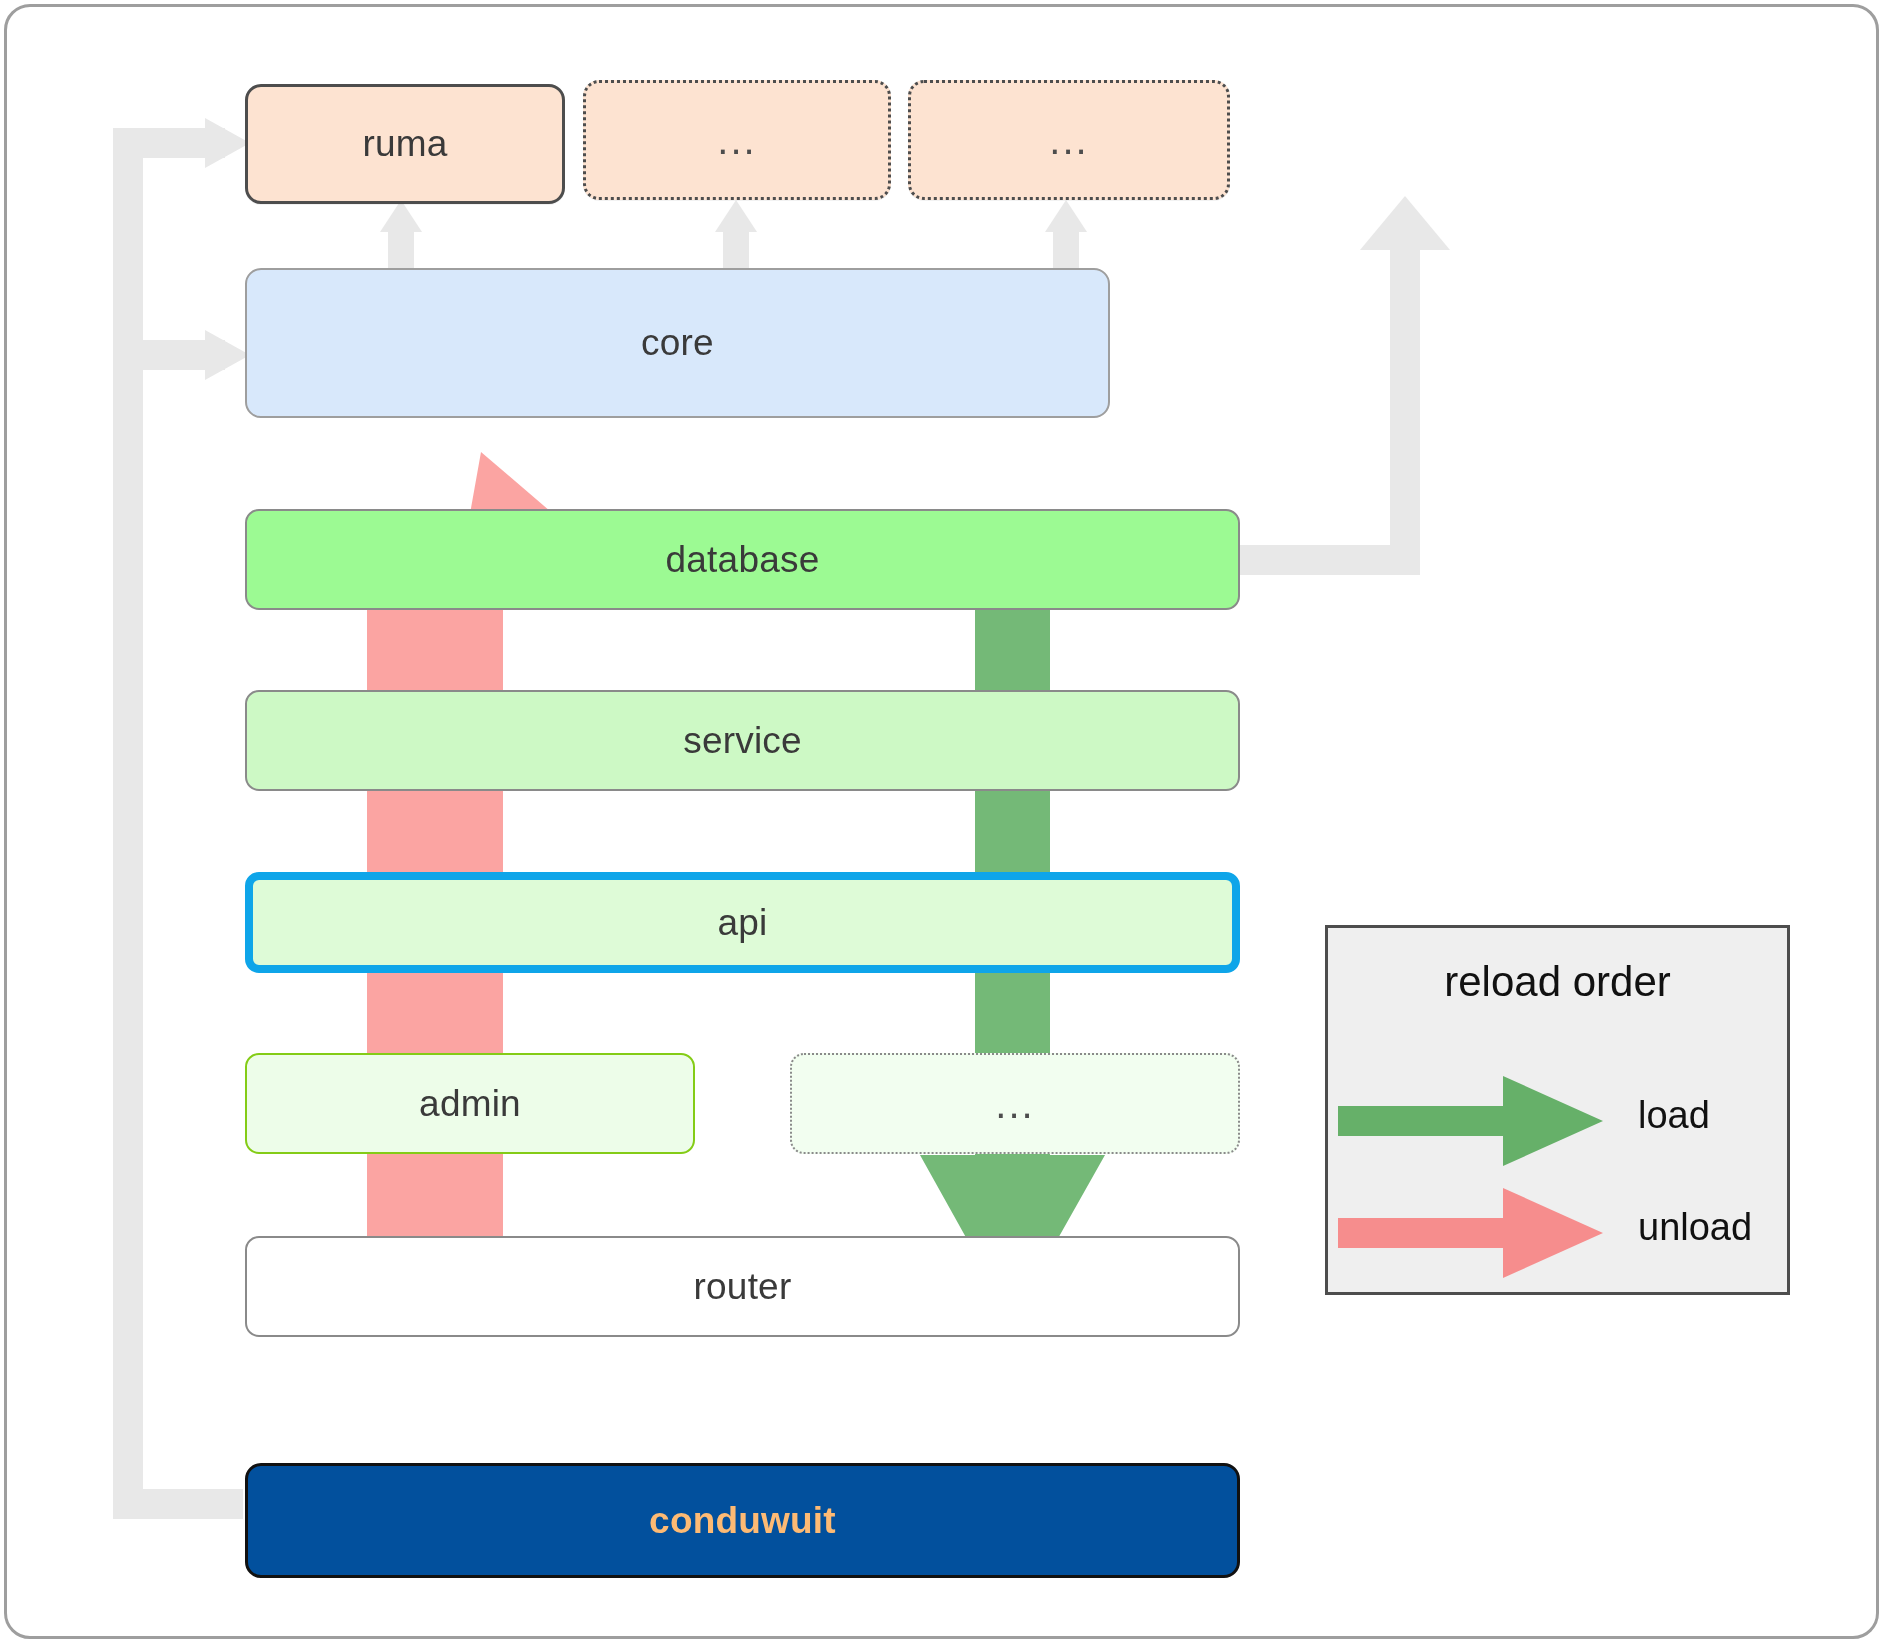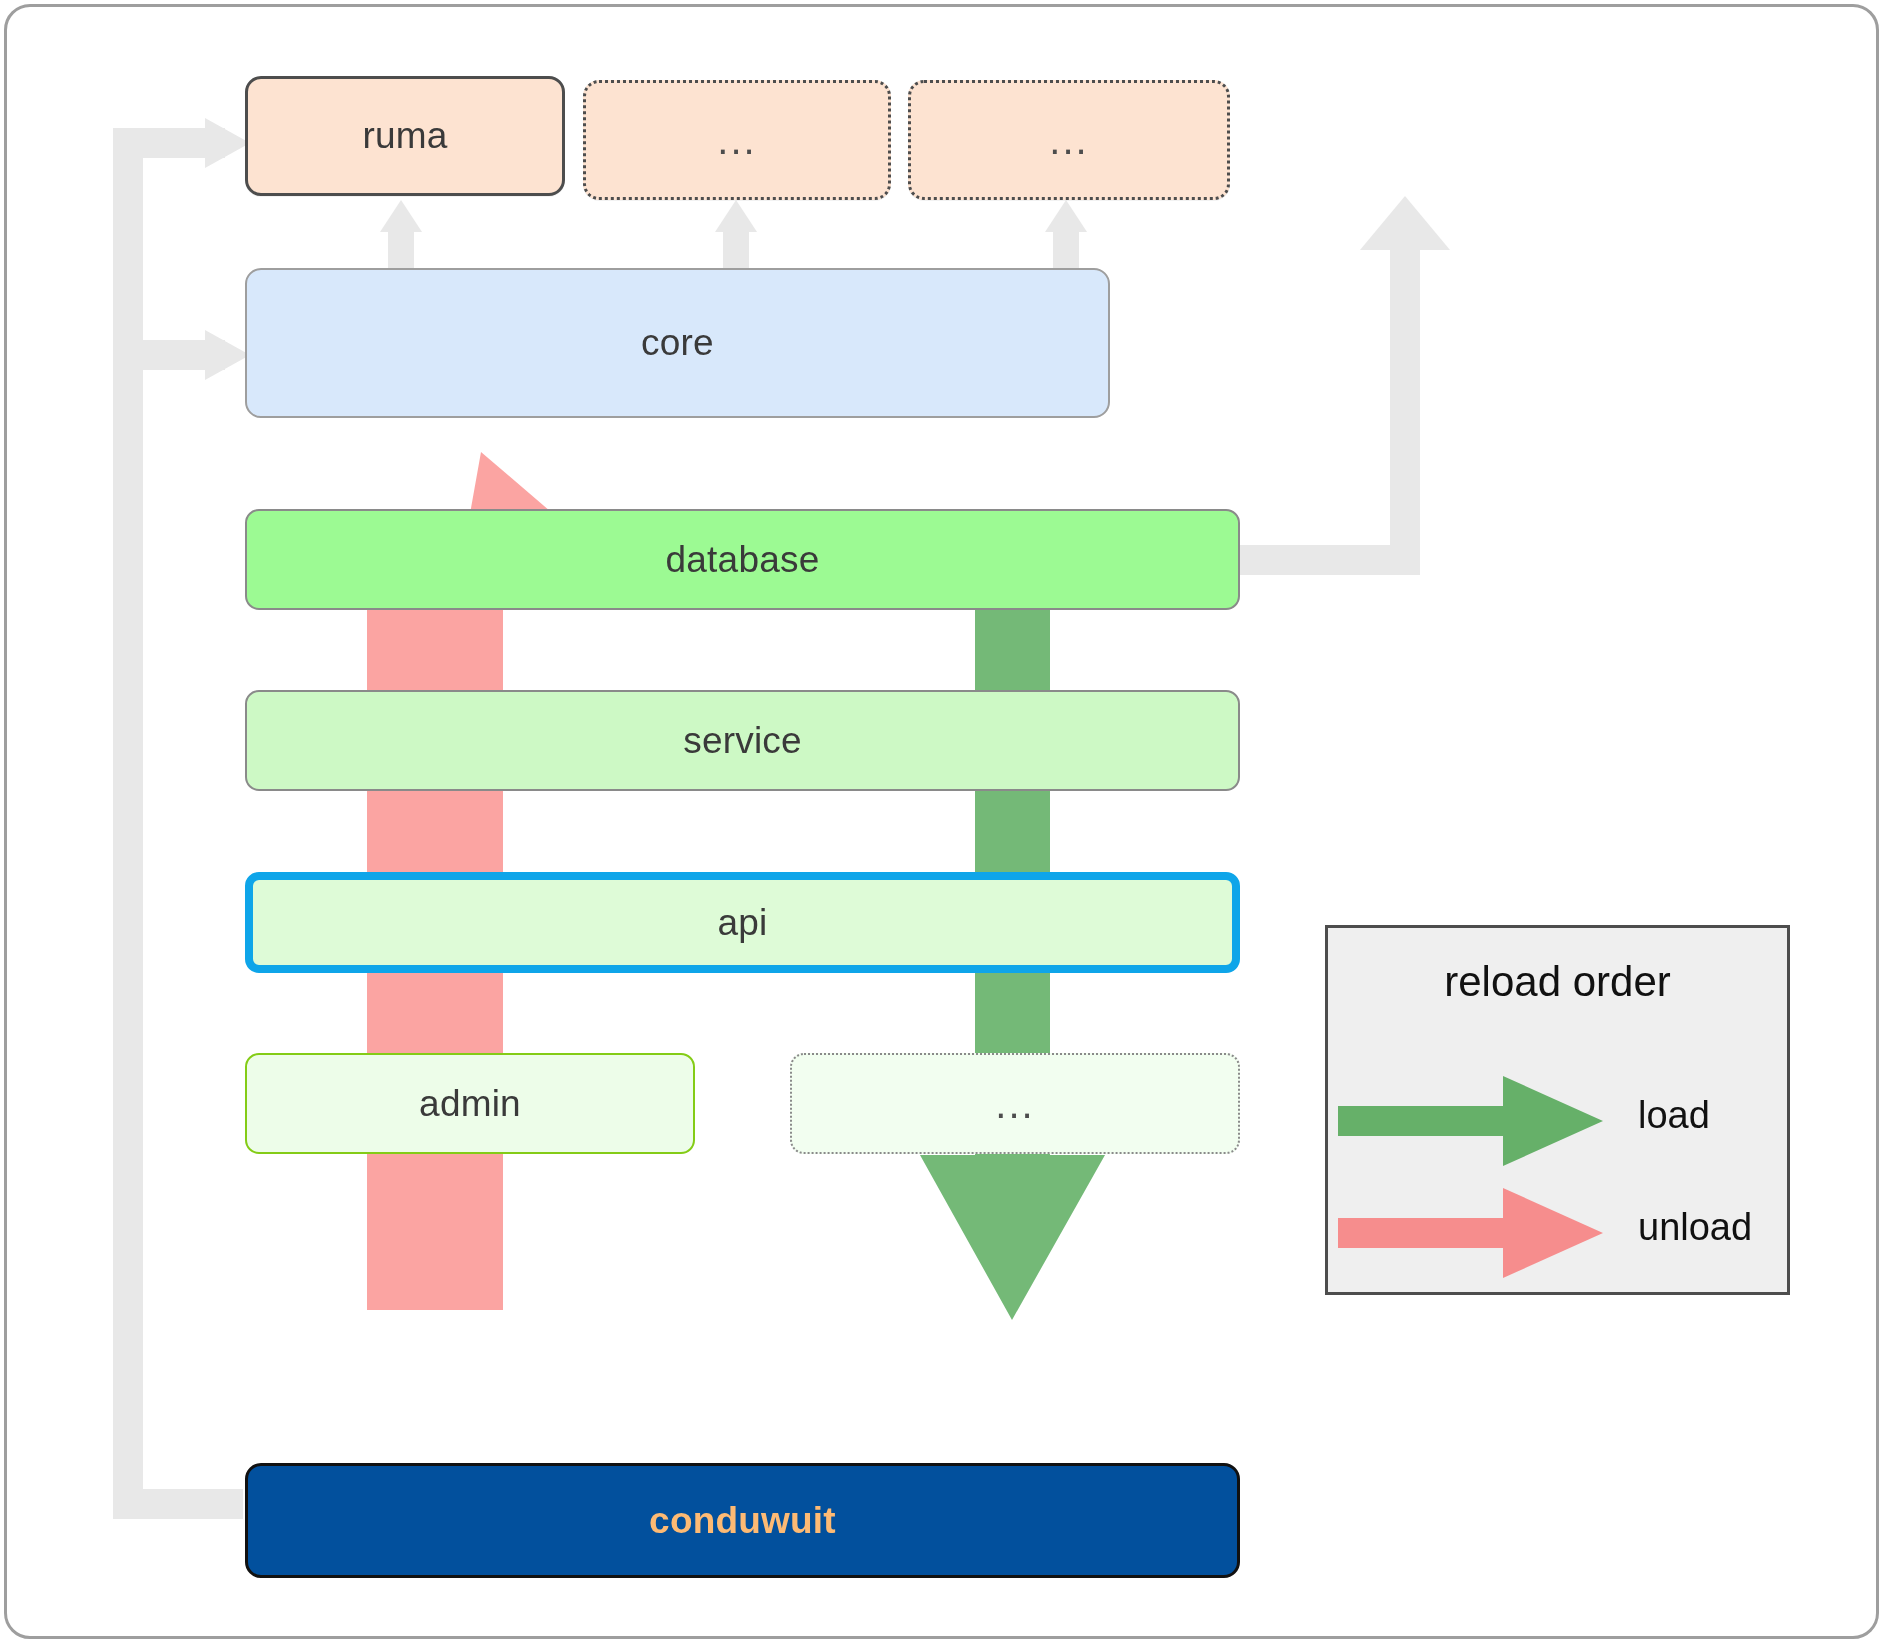--- a/index.html
+++ b/index.html
@@ -142,21 +142,21 @@
 
     <g>
       <polygon points="484,553 388,553 388,1310 524,1310 524,553 620,553 502,452" fill="#fa8a88" opacity="0.78" transform="translate(-21,0)"></polygon>
     </g>
 
     <g>
       <polygon points="975,562 975,1155 920,1155 1012,1320 1105,1155 1050,1155 1050,562" fill="#3f9e42" opacity="0.72"></polygon>
     </g>
   </svg>
 
-  <div class="node dep" style="left:245px;top:76px;width:320px;">
+  <div class="node dep" style="left:245px;top:84px;width:320px;">
     <span class="lbl">ruma</span>
   </div>
 
   <div class="node dep dotted" style="left:583px;top:80px;width:308px;">
     <span class="lbl dots">...</span>
   </div>
 
   <div class="node dep dotted" style="left:908px;top:80px;width:322px;">
     <span class="lbl dots">...</span>
   </div>
@@ -179,20 +179,23 @@
   </div>
 
   <div class="node admin-box" style="left:245px;top:1053px;width:450px;">
     <span class="lbl">admin</span>
   </div>
 
   <div class="node ellipsis-box" style="left:790px;top:1053px;width:450px;">
     <span class="lbl dots">...</span>
   </div>
 
+  <div class="node router-box" style="left:245px;top:1236px;width:995px;">
+    <span class="lbl">router</span>
+  </div>
 
   <div class="node conduwuit-box" style="left:245px;top:1463px;width:995px;">
     <span class="lbl">conduwuit</span>
   </div>
 
   <div id="legend">
     <div class="legend-title">reload order</div>
 
     <div class="legend-row" id="legend-load">
       <svg width="300" height="90" viewBox="0 0 300 90" xmlns="http://www.w3.org/2000/svg">

